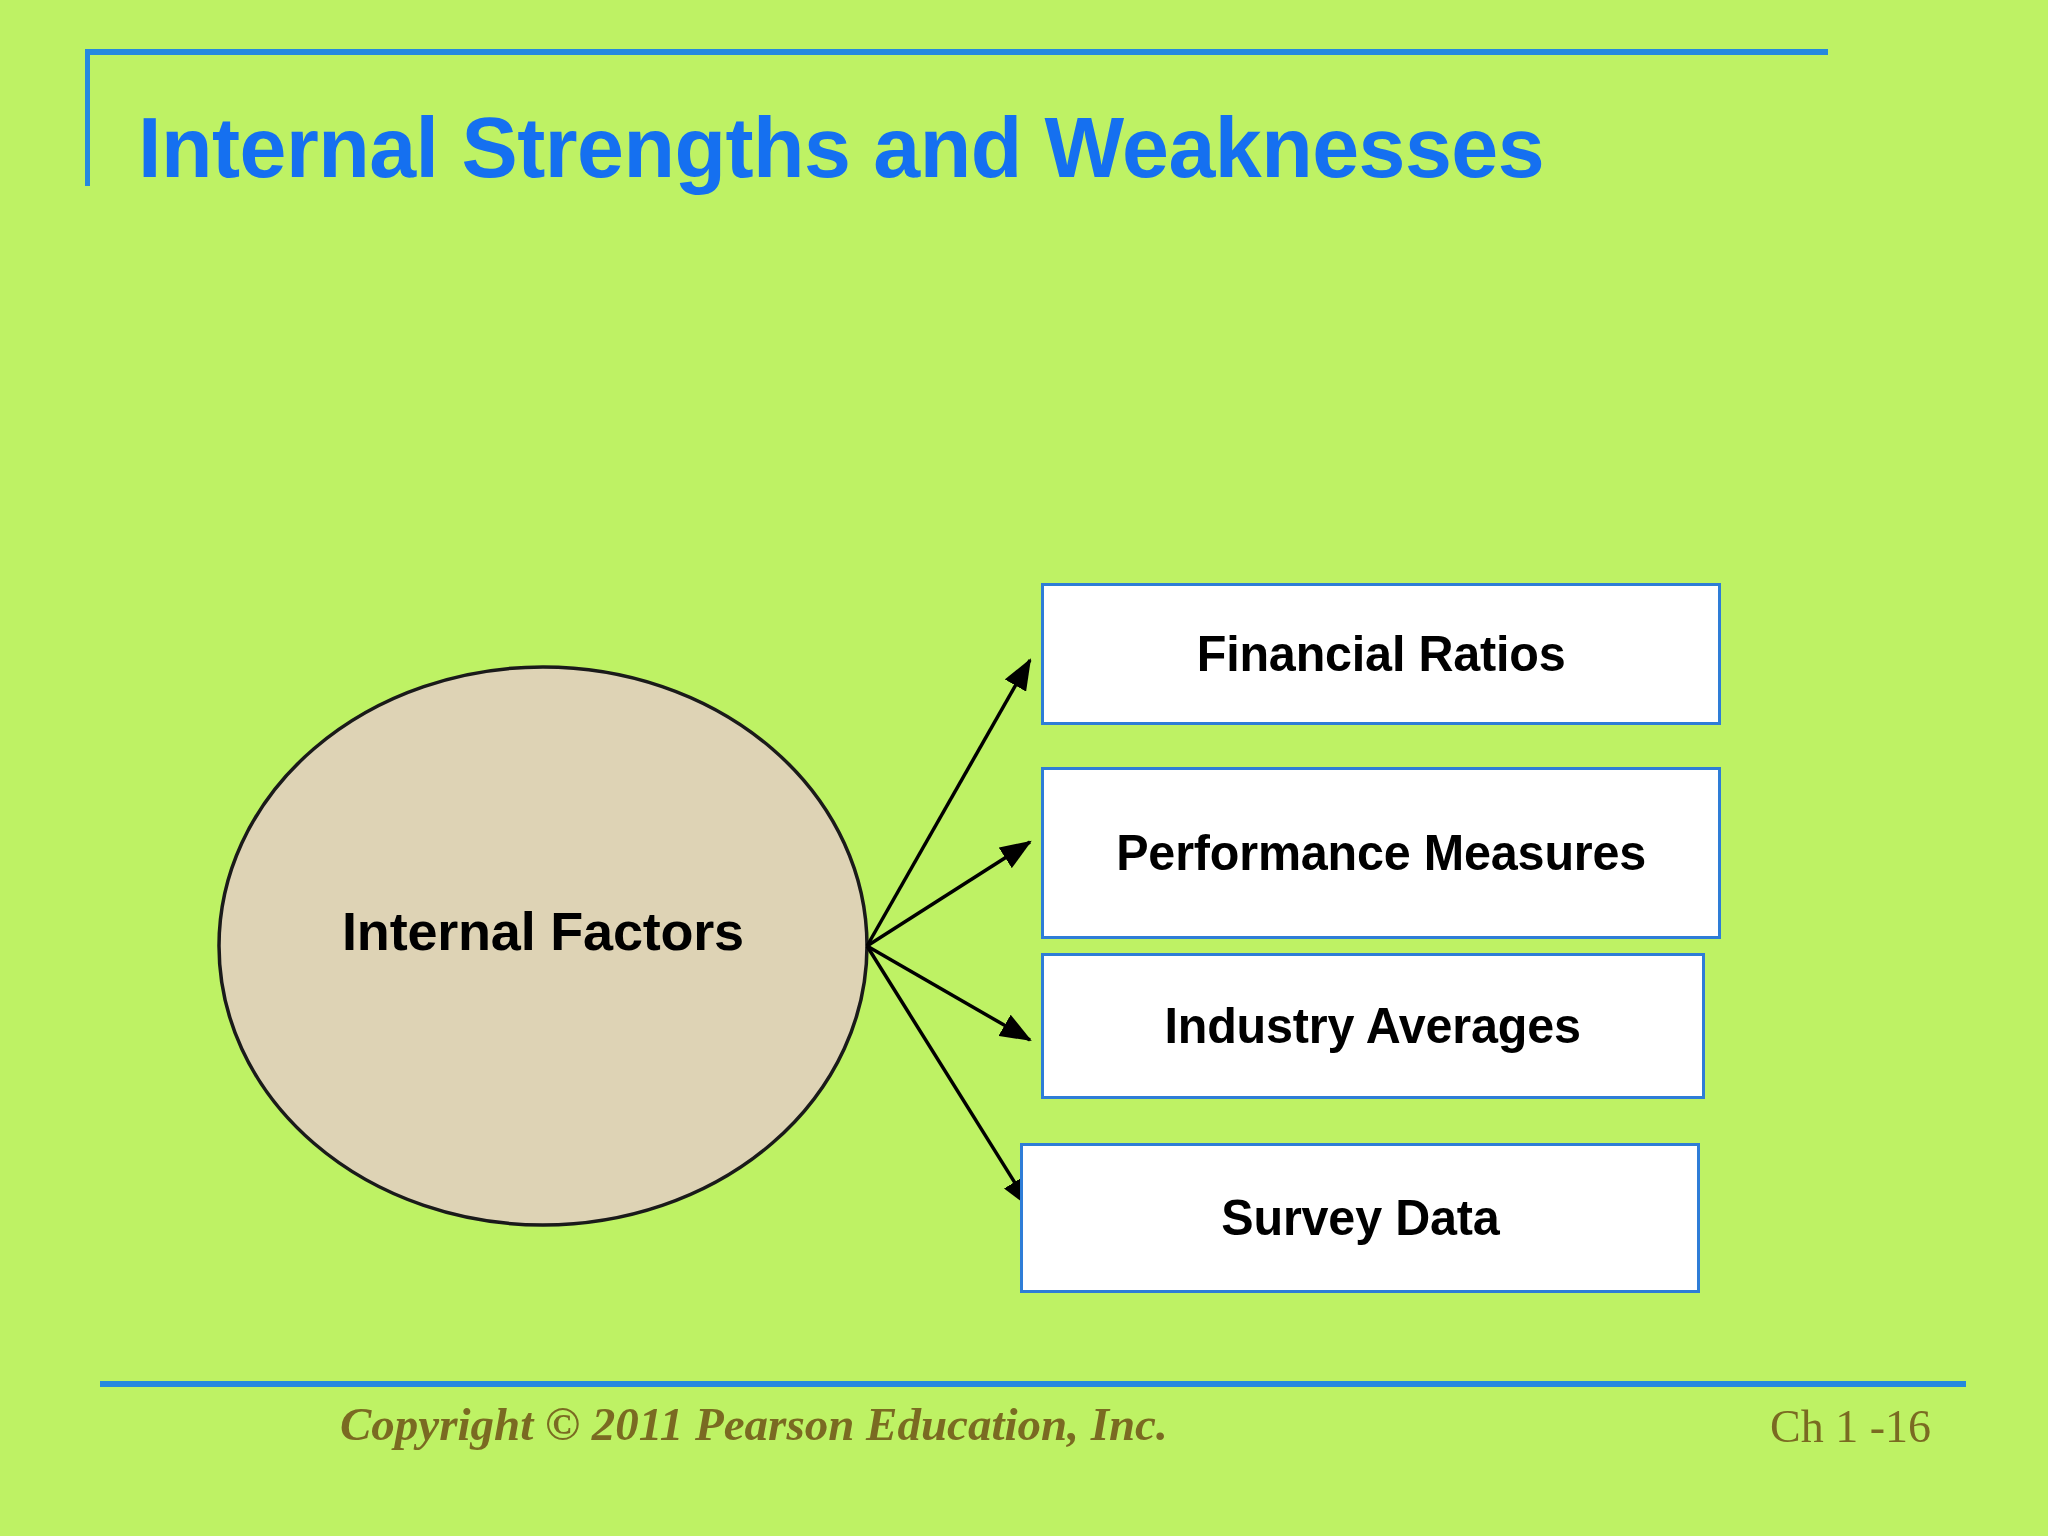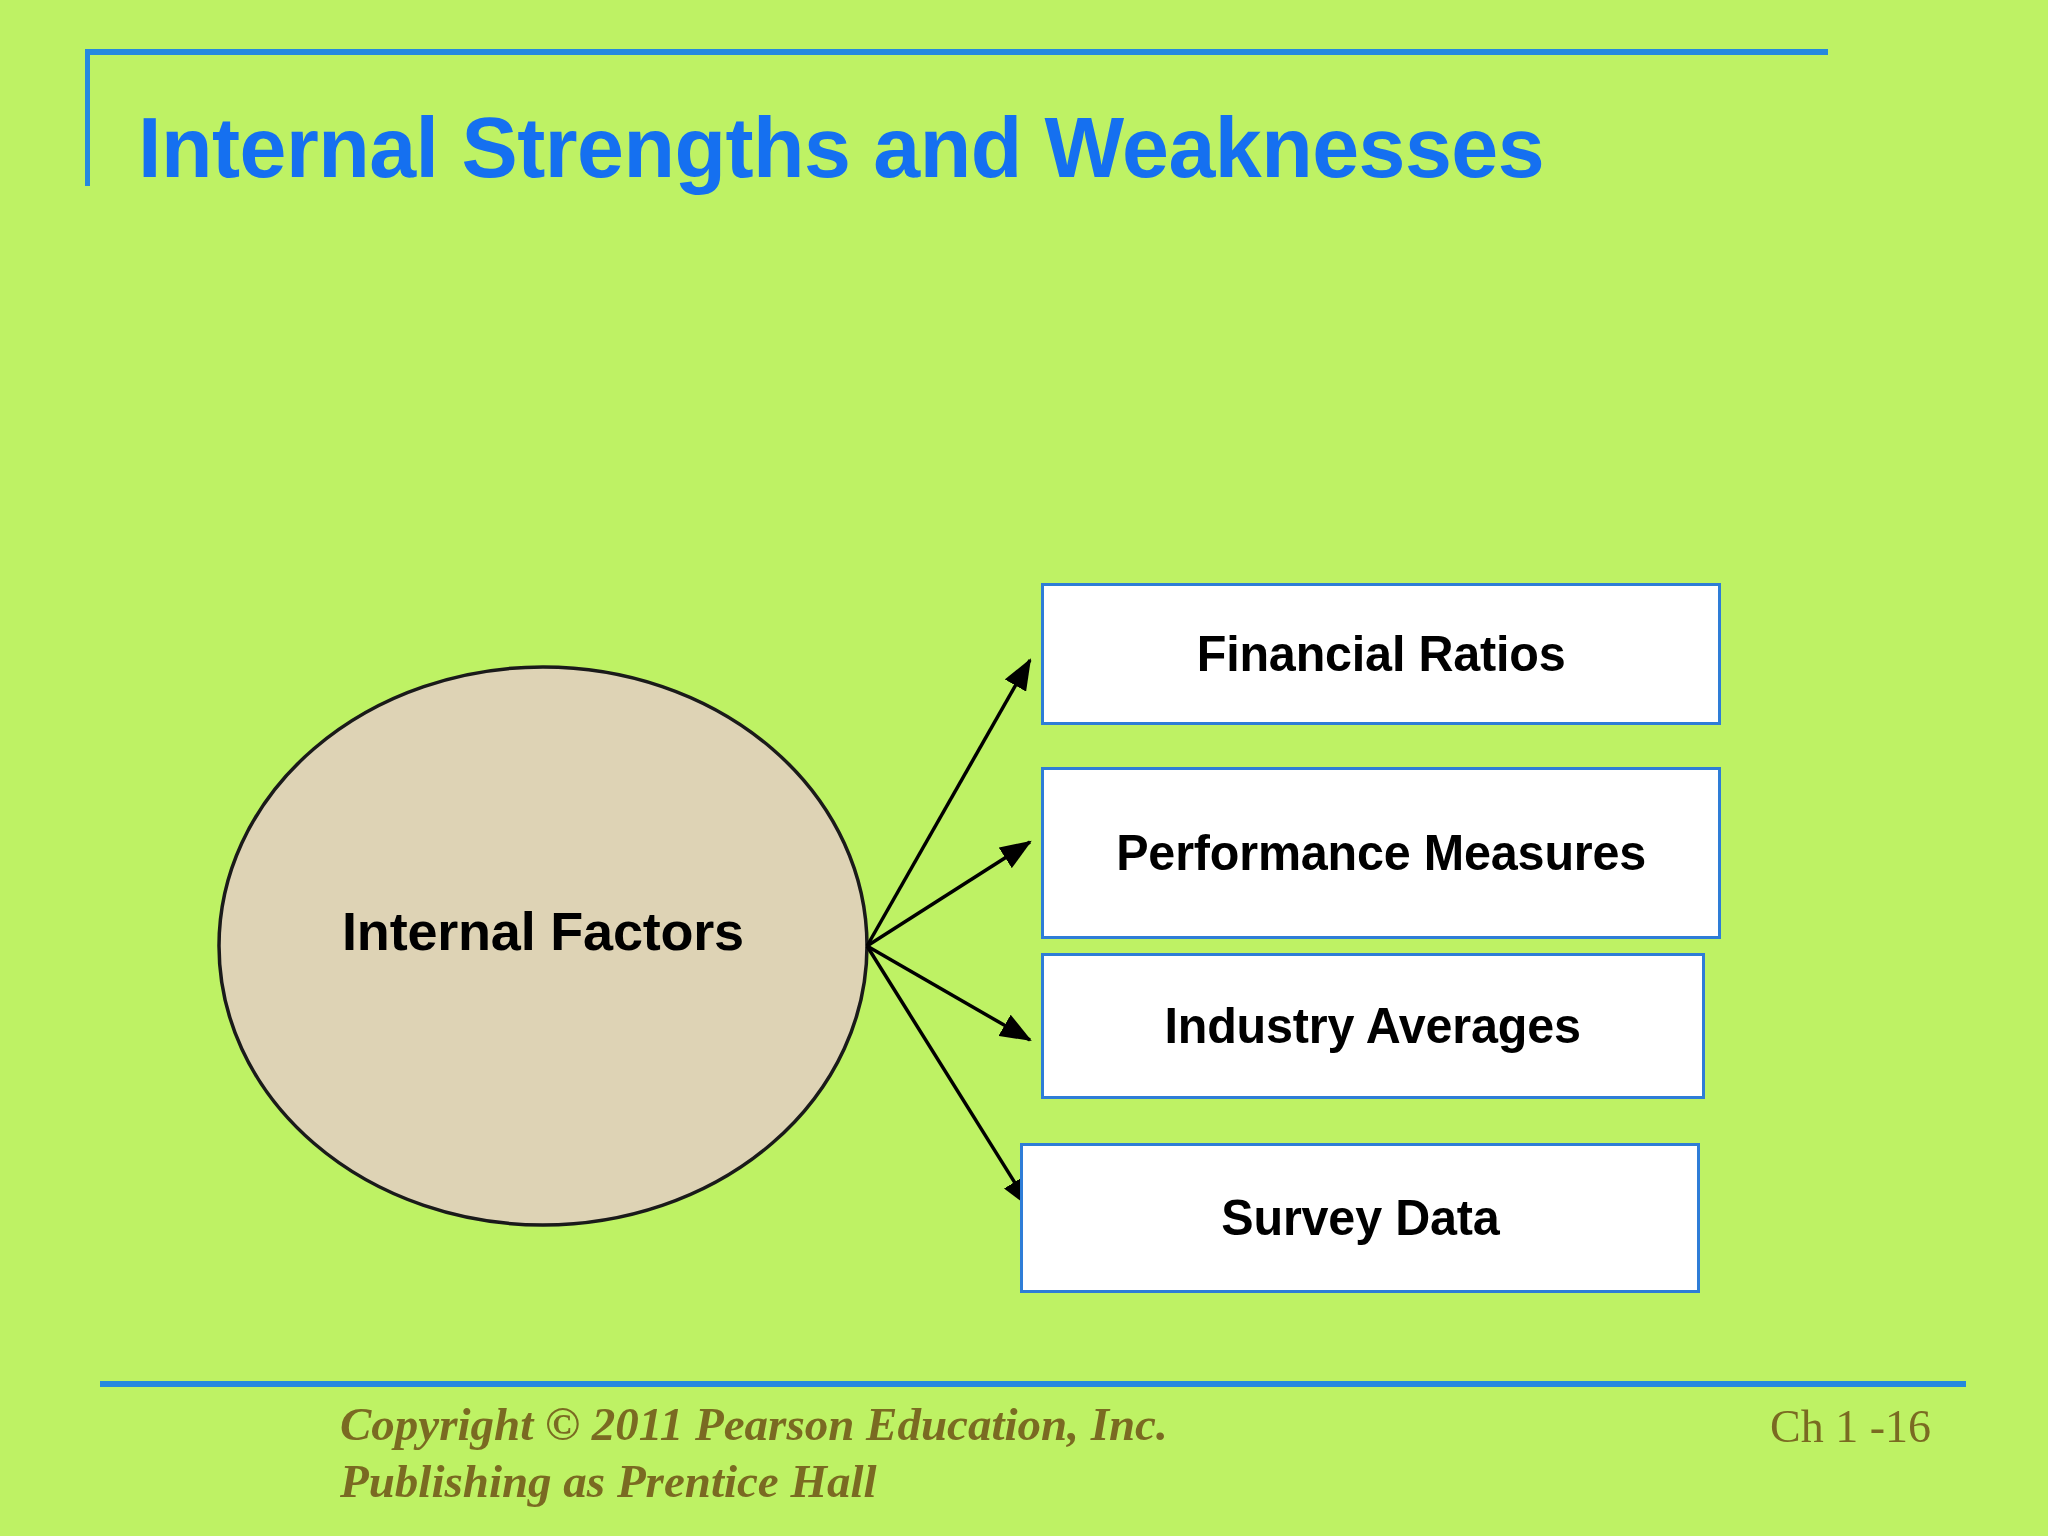--- a/index.html
+++ b/index.html
@@ -200,18 +200,17 @@
   </div>
 
   <div class="node-box" id="box-3">
     <span class="node-label">Survey Data</span>
   </div>
 
   <div class="ftr-rule"></div>
 
   <div class="footer-copyright">
     <span class="ln">Copyright © 2011 Pearson Education, Inc.</span>
-    <span class="ln">Publishing as Prentice Hall</span>
   </div>
 
   <div class="footer-chapter">Ch 1 -16</div>
 
 </div>
 
 </body></html>

